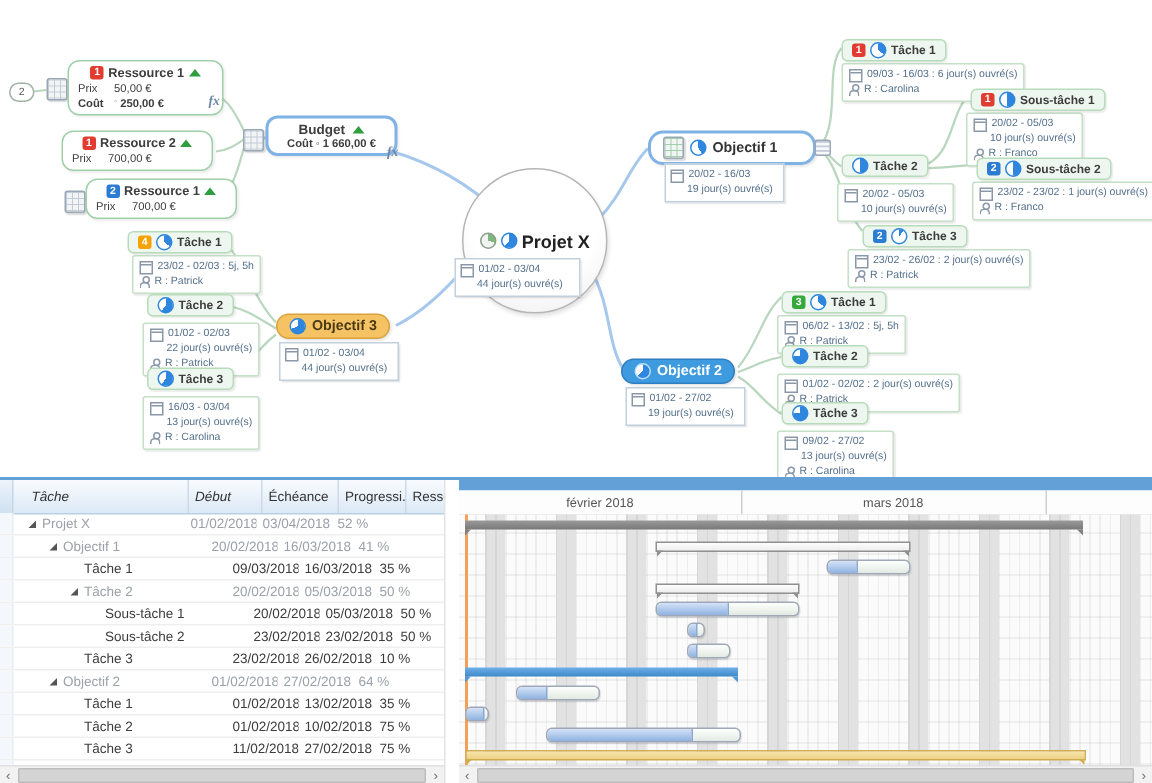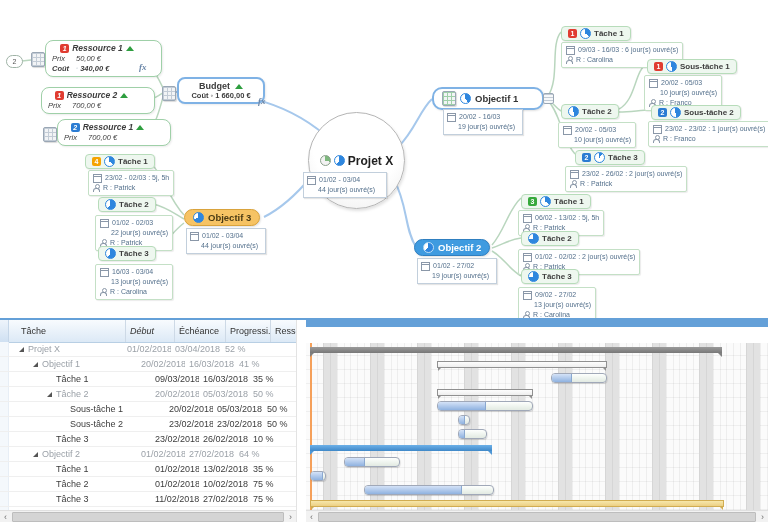--- a/index.html
+++ b/index.html
@@ -10,22 +10,22 @@
   svg.links{position:absolute;left:0;top:0;}
 
   .collapsed-badge{position:absolute;width:15px;height:11px;border:1px solid #9fb3a6;border-radius:7px;
     background:#fff;font-size:7px;color:#555;text-align:center;line-height:11px;}
 
   .grid-icon{position:absolute;width:12px;height:13px;background:#f2f4f6;border:1px solid #9aa7b5;border-radius:2px;
     background-image:linear-gradient(#c3ccd6 1px,transparent 1px),linear-gradient(90deg,#c3ccd6 1px,transparent 1px);
     background-size:4px 4px;box-shadow:1px 1px 1px rgba(0,0,0,.15);}
   .grid-icon.green{background-image:linear-gradient(#9fd0a8 1px,transparent 1px),linear-gradient(90deg,#9fd0a8 1px,transparent 1px);}
 
-  .res-node{position:absolute;background:#fff;border:1.5px solid #9fd0a8;border-radius:8px;padding:2px 19px 3px 6px;
-    box-shadow:1px 1px 2px rgba(0,0,0,.08);font-style:italic;}
+  .res-node{position:absolute;background:#fff;border:1.5px solid #9fd0a8;border-radius:8px;padding:2px 6px 3px 6px;
+    box-shadow:1px 1px 2px rgba(0,0,0,.08);}
   .res-hdr{display:flex;align-items:center;gap:3px;justify-content:center;font-size:8.5px;font-weight:bold;color:#3d3d3d;}
   .rrow{display:flex;font-size:7.5px;color:#3d3d3d;margin-top:1px;}
   .rrow .rlabel{width:24px;}
   .rrow.bold{font-weight:bold;}
   .rrow .rsep{color:#98a8b8;margin-right:2px;font-size:6px;line-height:9px;}
 
   .badge{display:inline-block;width:9px;height:9px;border-radius:2px;color:#fff;font-size:7px;font-weight:bold;
     text-align:center;line-height:9px;flex:none;}
   .badge.red{background:#e03c31;}  .badge.blue{background:#2b7cd3;}
   .badge.green{background:#37a93c;}.badge.orange{background:#f5a300;}
@@ -79,21 +79,21 @@
   
   #bottom{position:absolute;left:0;top:318px;width:768px;height:204px;border-top:2px solid #64a0d8;background:#fff;}
 
   
   #tpane{position:absolute;left:0;top:0;width:296px;height:204px;overflow:hidden;border-right:1px solid #e3e3e3;}
   .thead{position:absolute;left:0;top:0;width:100%;height:22px;
     background:linear-gradient(#f8fbfe,#dce9f6);border-bottom:1px solid #b8cfe4;display:flex;}
   .gutter{width:8px;height:100%;background:linear-gradient(#eef4fb,#cfe0f2);border-right:1px solid #c5d6e8;flex:none;}
   .hc{font-size:9px;color:#333;line-height:22px;padding-left:4px;border-right:1px solid #cdd9e6;
     white-space:nowrap;overflow:hidden;flex:none;}
-  .hc.name{width:104px;padding-left:12px;}
+  .hc.name{width:104px;padding-left:12px;font-style:italic;}
   .hc.start{width:44px;font-style:italic;} .hc.end{width:46px;} .hc.prog{width:40px;} .hc.res{width:58px;border-right:none;}
 
   .tbody{position:absolute;left:0;top:22px;width:100%;}
   .trow{display:flex;height:14px;border-bottom:1px solid #efefef;align-items:center;}
   .trow .c{font-size:9px;color:#3c3c3c;white-space:nowrap;overflow:hidden;flex:none;line-height:14px;}
   .trow .g{width:8px;height:14px;background:#f4f8fc;border-right:1px solid #e7eef6;flex:none;}
   .trow .name{width:104px;display:flex;align-items:center;}
   .trow .start{width:44px;padding-left:4px;} .trow .end{width:46px;padding-left:4px;}
   .trow .prog{width:40px;padding-left:4px;} .trow .res{width:58px;padding-left:4px;}
   .trow.dim .c{color:#9ba1a8;}
@@ -177,21 +177,21 @@
         <span>Ressource 1</span>
         <span class="caret"></span>
       </div>
       <div class="rrow">
           <span class="rlabel">Prix</span>
           <span>50,00 €</span>
         </div>
       <div class="rrow bold">
           <span class="rlabel">Coût</span>
           <span class="rsep">◦</span>
-          <span>340,00 €</span>
+          <span>250,00 €</span>
         </div>
     </div>
     <span class="fx" style="left:139px;top:62px;">fx</span>
 
     <span class="grid-icon" style="left:43px;top:95px;"></span>
     <div class="res-node" style="left:41px;top:87px;width:87px;">
       <div class="res-hdr">
         <span class="badge red">1</span>
         <span>Ressource 2</span>
         <span class="caret"></span>
@@ -653,20 +653,25 @@
 
       <div class="hscroll" style="left:0;top:190px;width:296px;">
         <span class="sarrow">‹</span>
         <span class="sthumb"></span>
         <span class="sarrow">›</span>
       </div>
     </div>
 
     <div id="gpane">
       <div class="g-strip"></div>
+      <div class="g-months">
+        <span class="g-month" style="left:0;width:188px;">février 2018</span>
+        <span class="g-month" style="left:188px;width:203px;">mars 2018</span>
+        <span class="g-month" style="left:391px;width:71px;"></span>
+      </div>
       <div class="g-body">
         <div class="start-line"></div>
 
         <div class="sum gray" style="left:4px;width:412px;top:4px;"></div>
         <div class="sum bracket" style="left:131px;width:168px;top:18px;"></div>
         <div class="bar" style="left:245px;width:54px;top:30px;">
             <i style="width:35%"></i>
           </div>
         <div class="sum bracket" style="left:131px;width:94px;top:46px;"></div>
         <div class="bar" style="left:131px;width:94px;top:58px;">

